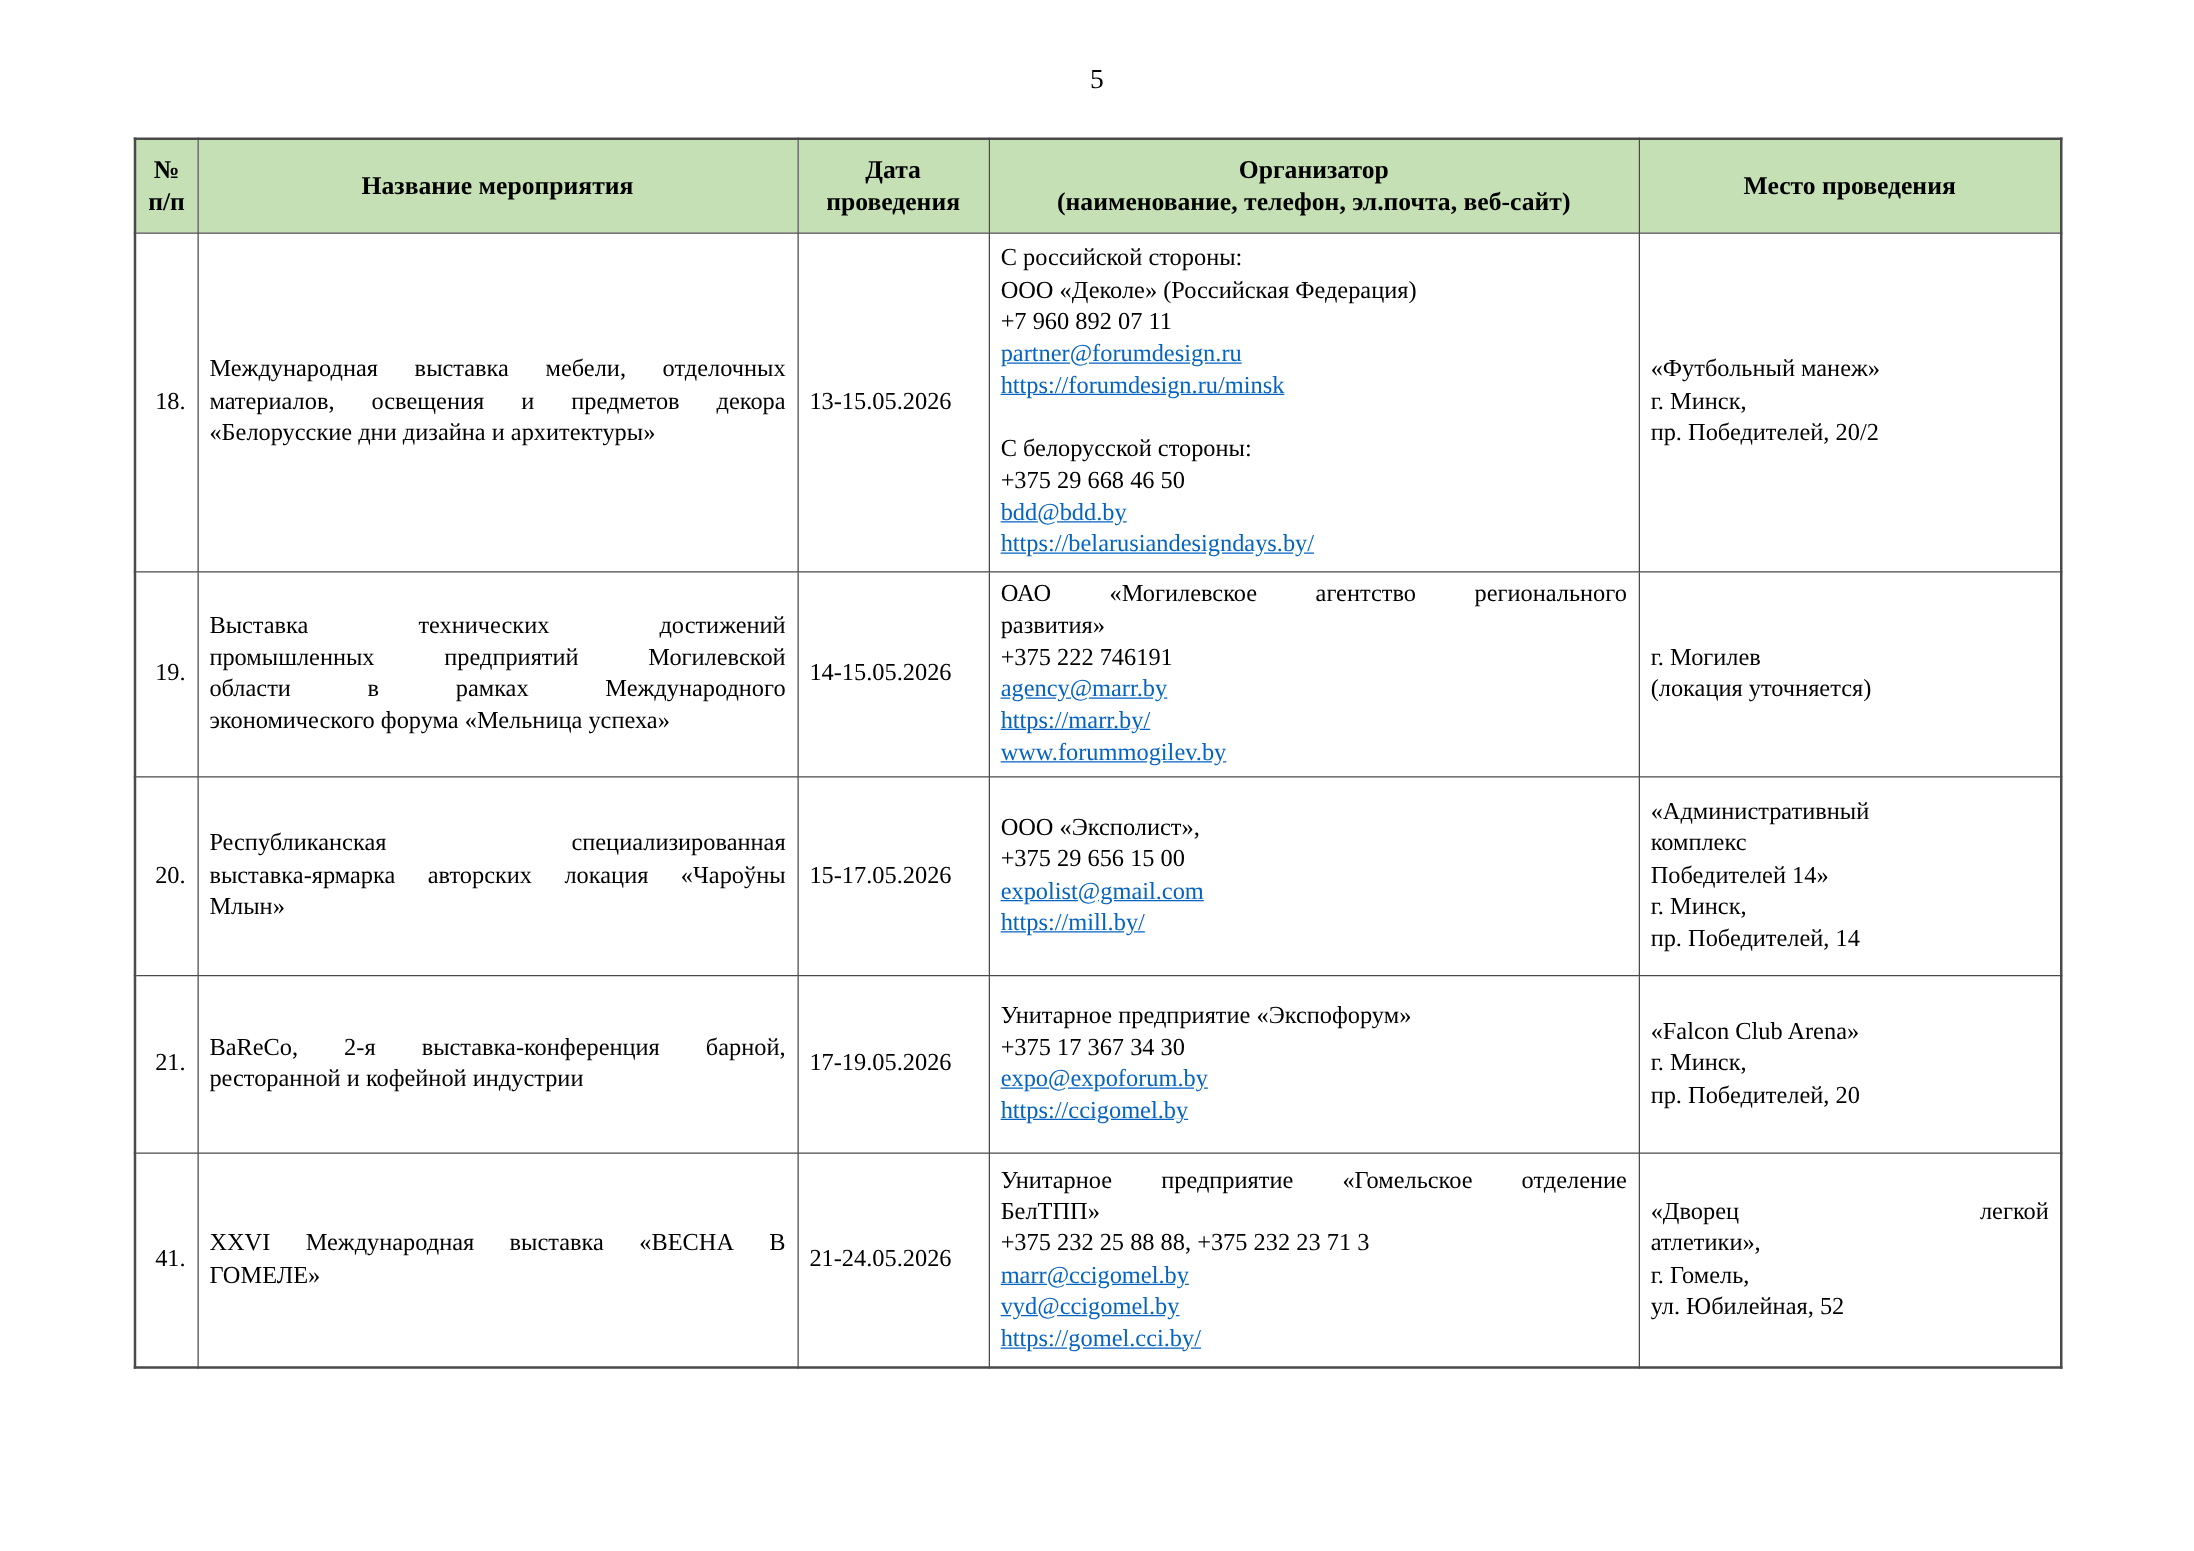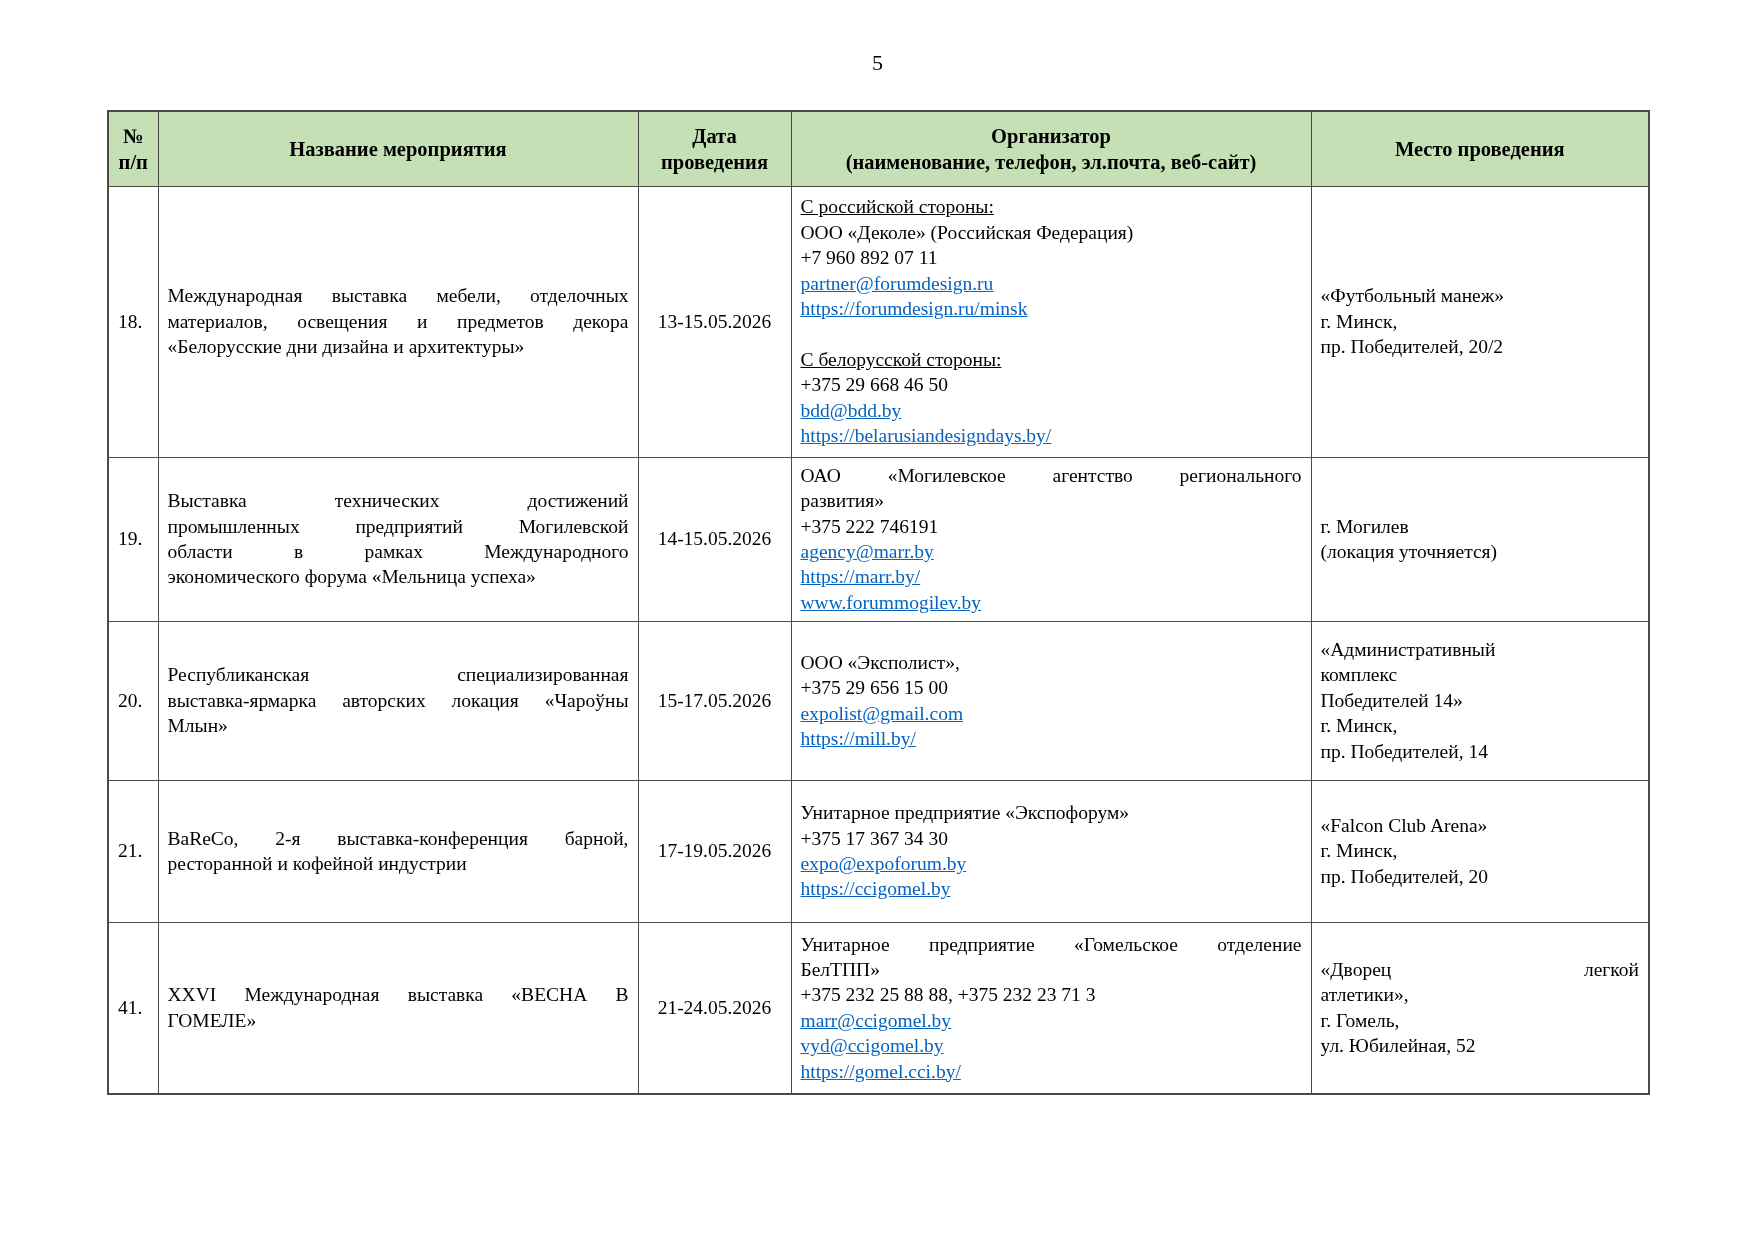--- a/index.html
+++ b/index.html
@@ -36,26 +36,26 @@
   tbody tr:nth-child(2){height:164px;}
   tbody tr:nth-child(3){height:159px;}
   tbody tr:nth-child(4){height:142px;}
   tbody tr:nth-child(5){height:172px;}
   th{
     background:var(--header-bg);
     font-weight:bold;font-size:20.5px;line-height:26px;
     text-align:center;white-space:pre-line;
     padding:4px 8px;
   }
-  .cell-num{text-align:left;}
-  .cell-date{text-align:center;}
+  .cell-num{text-align:right;}
+  .cell-date{}
   .cell-name,.cell-org,.cell-venue{text-align:left;}
   .line{min-height:25.4px;}
   .line.stretch{text-align:justify;text-align-last:justify;}
-  .line.u{text-decoration:underline;}
+  .line.u{}
   a.doc-link{
     color:var(--link-color);
     text-decoration:underline;
     cursor:pointer;
   }
 </style>
 </head>
 <body>
 
 <div class="page">

